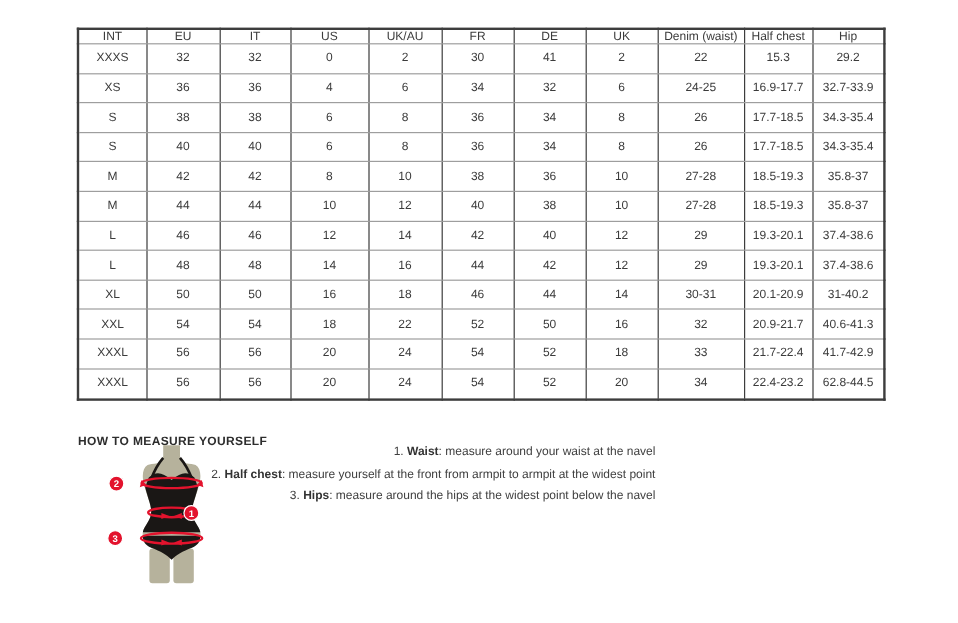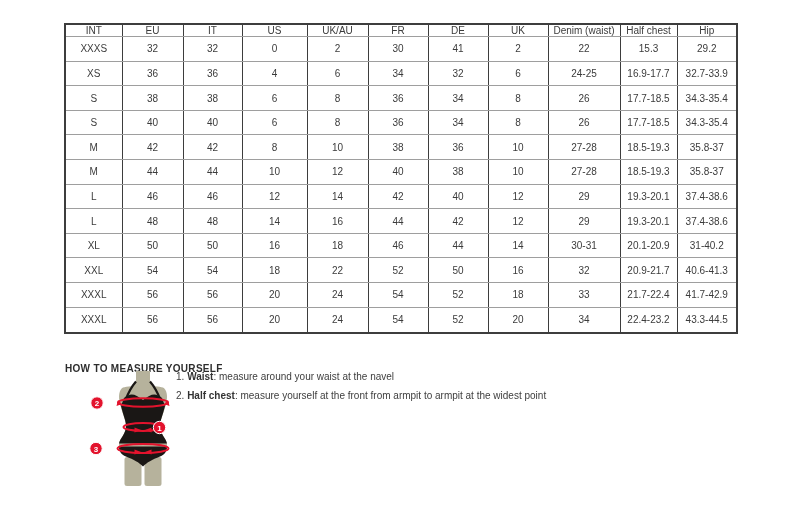--- a/index.html
+++ b/index.html
@@ -18,21 +18,21 @@
     border-top:1px solid #9e9e9e;border-bottom:1px solid #9e9e9e;
     font-size:10px;font-weight:400;color:#3b3b3b;text-align:center;
     vertical-align:middle;padding:0;white-space:nowrap;overflow:hidden;
   }
   
   .guide-title{
     position:absolute;left:65px;top:363px;
     font-size:10px;font-weight:700;letter-spacing:.3px;color:#2d2d2d;
   }
   .guide-list{position:absolute;left:176px;top:370px;font-size:10px;color:#404040;}
-  .guide-line{height:18.5px;line-height:13px;white-space:nowrap;}
+  .guide-line{height:18.5px;line-height:13px;white-space:nowrap;text-align:right;}
   .guide-line b{color:#333333;}
   .figure-wrap{position:absolute;left:84px;top:369px;width:108px;height:122px;}
   .badge-num{font-size:8px;font-weight:700;fill:#ffffff;}
 </style>
 </head>
 <body>
 
 <div class="page">
 
   <div class="chart-wrap">
@@ -213,31 +213,32 @@
             <td>XXXL</td>
             <td>56</td>
             <td>56</td>
             <td>20</td>
             <td>24</td>
             <td>54</td>
             <td>52</td>
             <td>20</td>
             <td>34</td>
             <td>22.4-23.2</td>
-            <td>43.3-44.5</td>
+            <td>62.8-44.5</td>
           </tr>
         </tbody>
     </table>
   </div>
 
   <div class="guide-title">HOW TO MEASURE YOURSELF</div>
 
   <div class="guide-list">
     <div class="guide-line"><span>1.</span> <b>Waist</b><span>: measure around your waist at the navel</span></div>
     <div class="guide-line"><span>2.</span> <b>Half chest</b><span>: measure yourself at the front from armpit to armpit at the widest point</span></div>
+    <div class="guide-line"><span>3.</span> <b>Hips</b><span>: measure around the hips at the widest point below the navel</span></div>
   </div>
 
   <div class="figure-wrap">
     <svg width="108" height="122" viewBox="0 0 108 122">
 
       <path d="M52,2 L66,2 L66,11 C66,14 68,16.5 72,18.5 L46,18.5 C50,16.5 52,14 52,11 Z" fill="#b6b29c"></path>
 
       <path d="M39,18.5 C46,16 72,16 79,18.5 C83,21 84,27 82,35 C79,46 76,52 76,57 C76,65 82,69 83,75 C84,82 79,86.5 72,88.5 L46,88.5 C39,86.5 34,82 35,75 C36,69 42,65 42,57 C42,52 39,46 36,35 C34,27 35,21 39,18.5 Z" fill="#b6b29c"></path>
 
       <rect x="40.5" y="88" width="17" height="29" rx="2.5" fill="#b6b29c"></rect>

